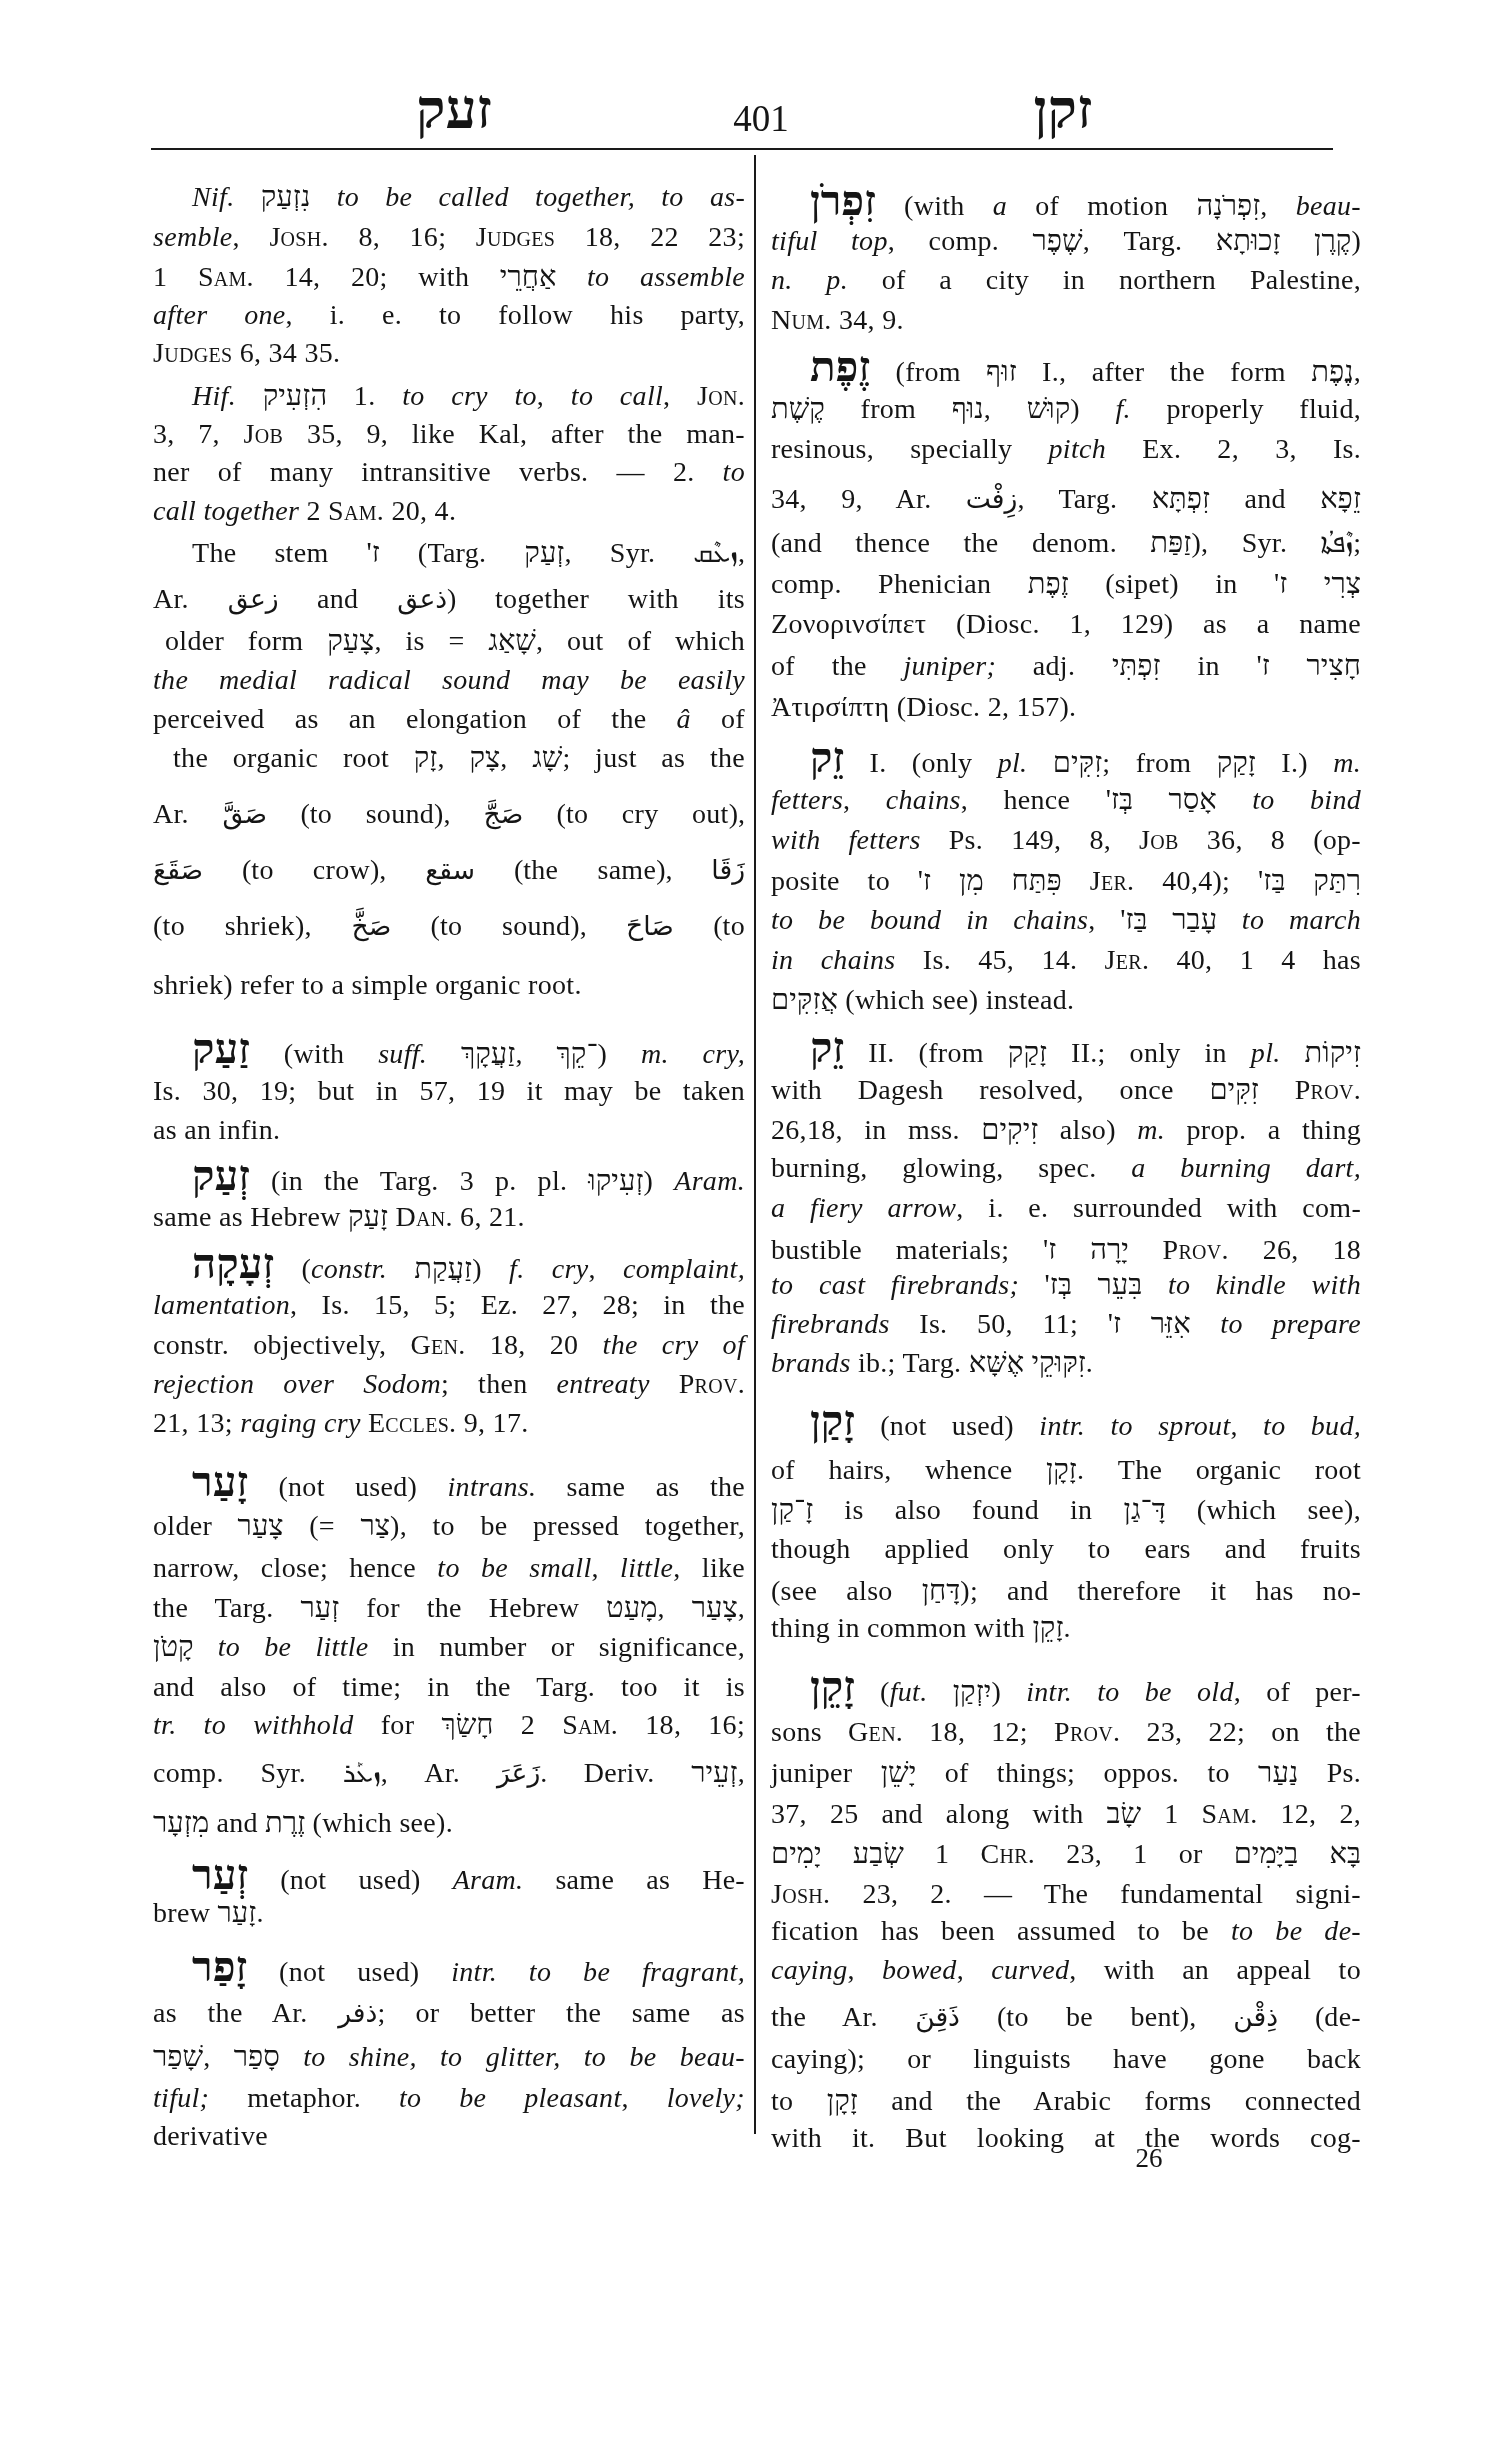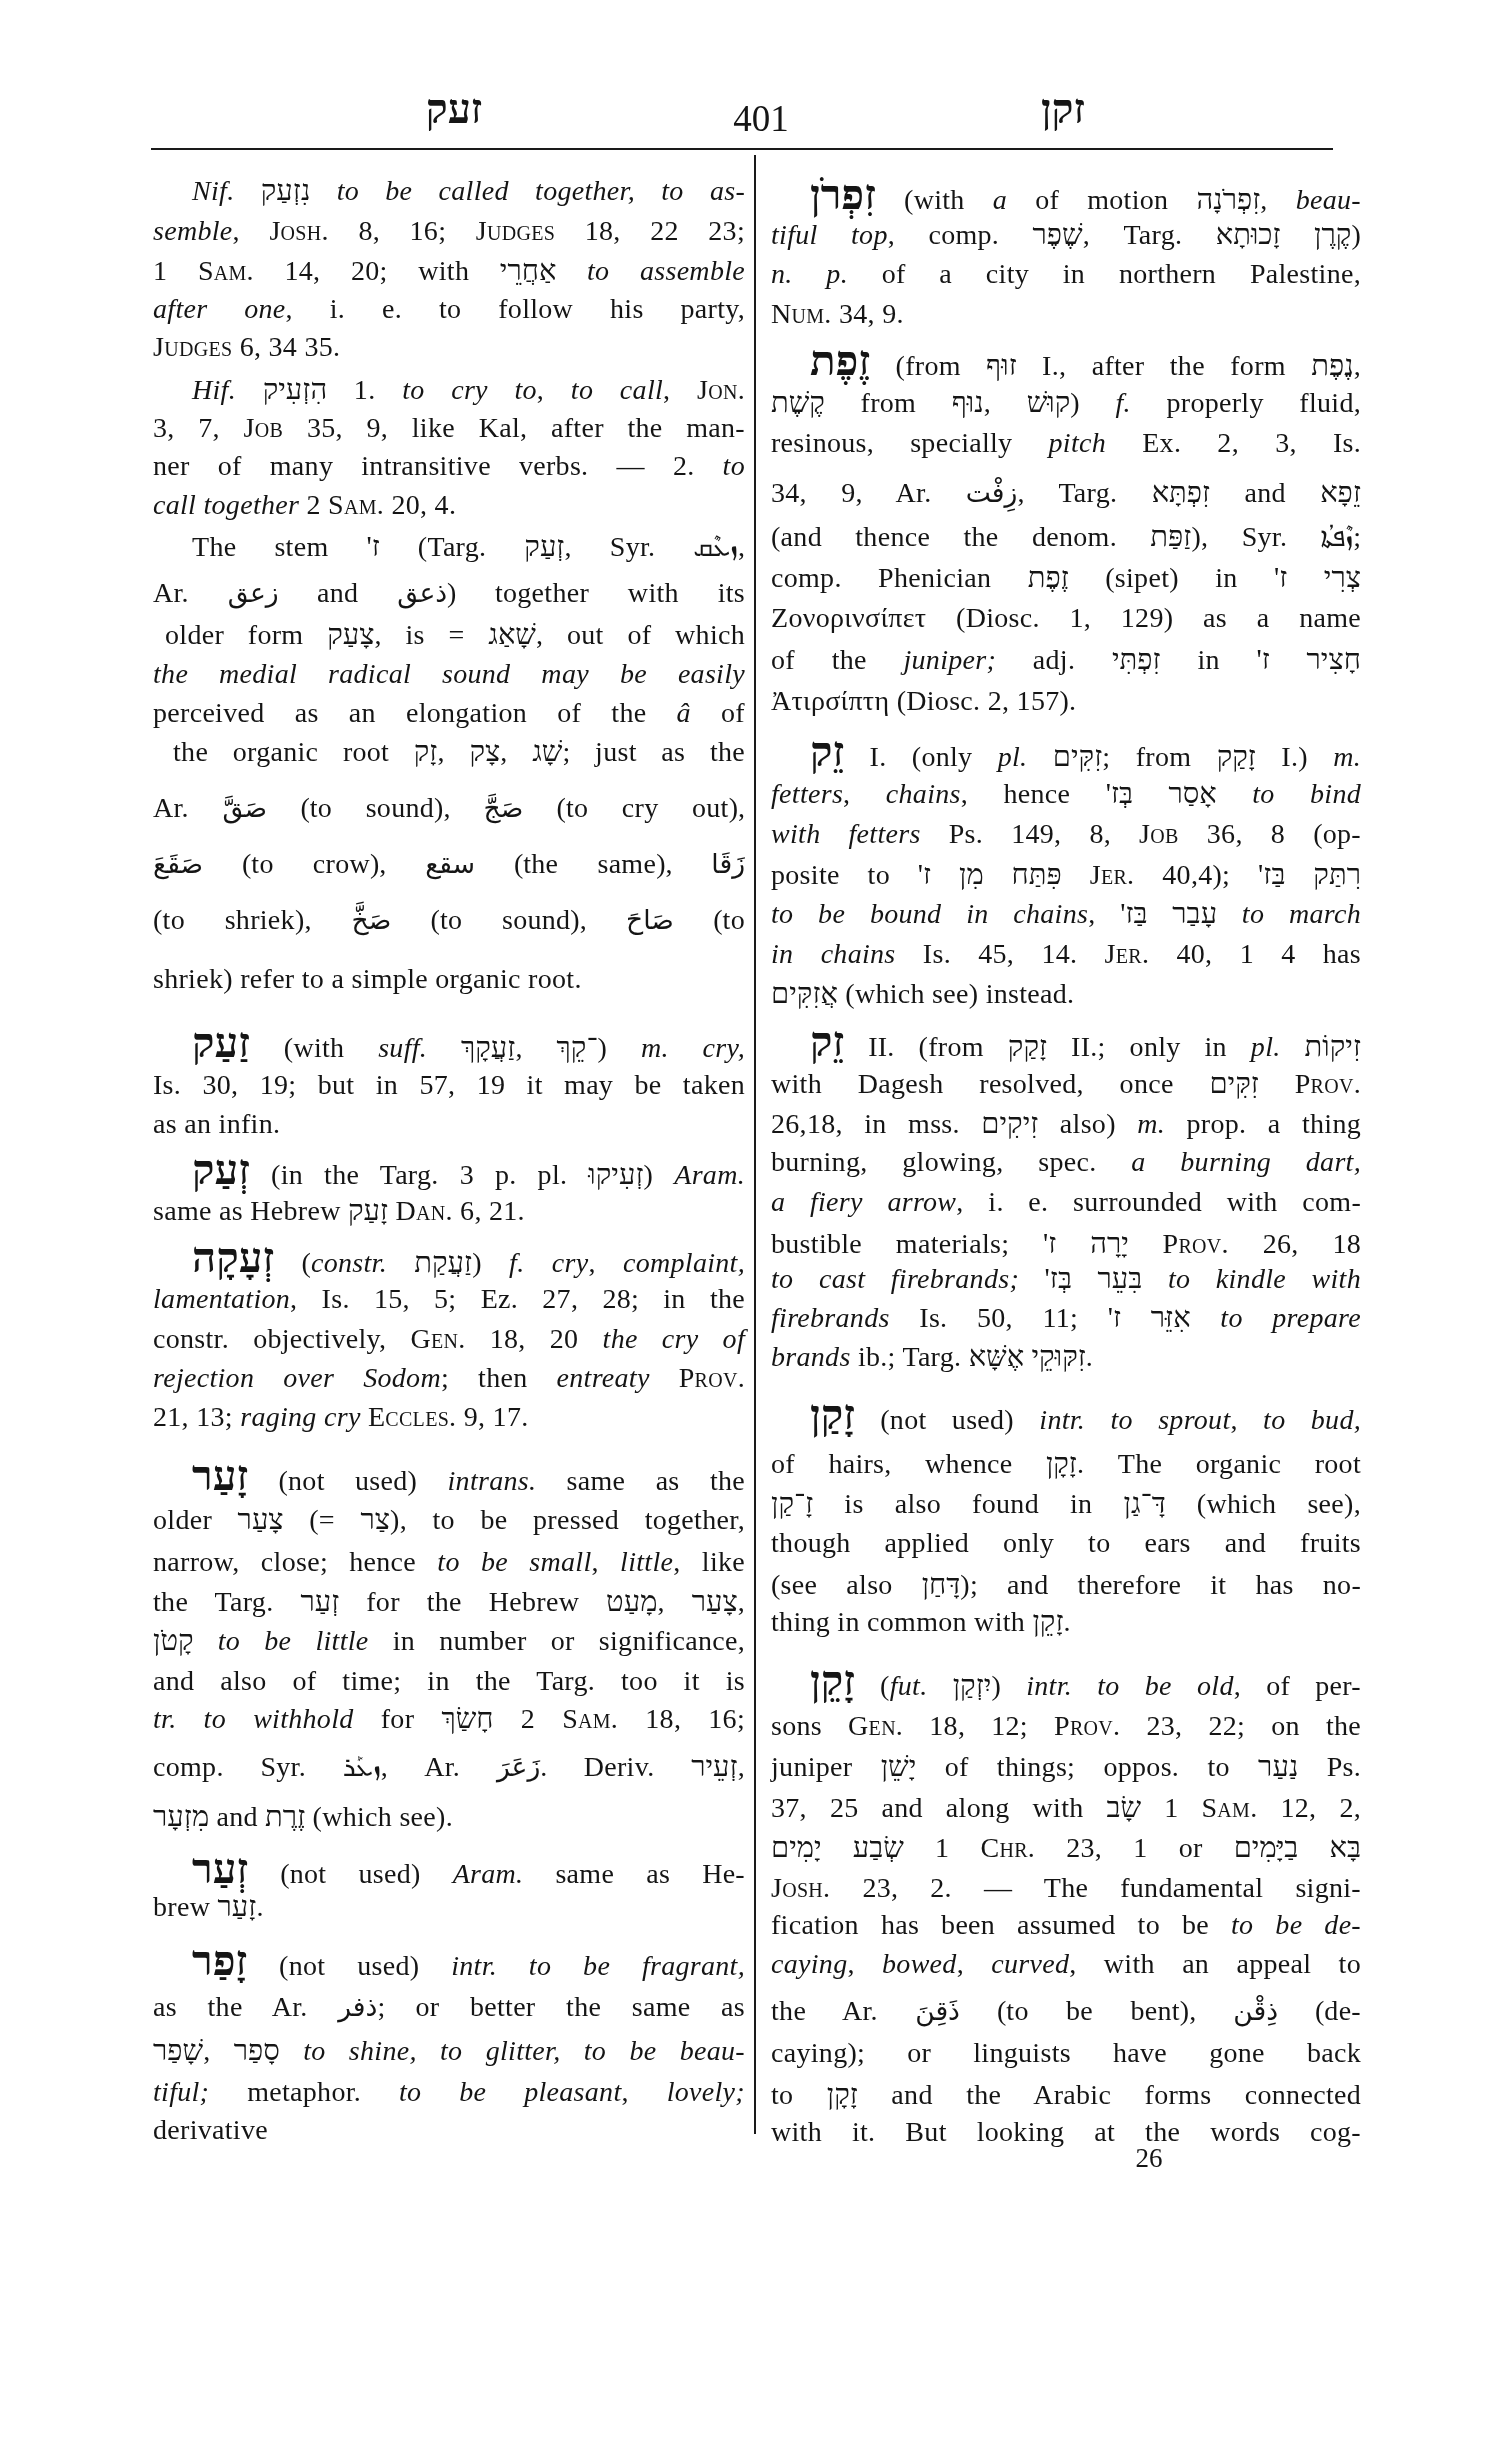--- a/index.html
+++ b/index.html
@@ -12,21 +12,21 @@
     color: #151515;
     font-family: "Liberation Serif", "DejaVu Serif", serif;
     direction: ltr;
     overflow: hidden;
   }
   .guide {
     position: absolute;
     top: 89px;
     width: 126px;
     font-family: "Liberation Serif", "DejaVu Sans", serif;
-    font-size: 41px;
+    font-size: 55px;
     line-height: 41px;
     font-weight: bold;
     text-align: center;
     unicode-bidi: isolate;
   }
   .guide-left { left: 391px; }
   .guide-right { left: 1000px; }
   .pagenum {
     position: absolute;
     top: 100px;
@@ -45,21 +45,21 @@
     background: #1a1a1a;
   }
   .divider {
     position: absolute;
     left: 754px;
     top: 155px;
     width: 1.8px;
     height: 1979px;
     background: #1a1a1a;
   }
-  .column { position: absolute; top: 12px; height: 1990px; }
+  .column { position: absolute; top: 18px; height: 1990px; }
   #col-left { left: 153px; width: 592px; }
   #col-right { left: 771px; width: 590px; }
   .line {
     position: absolute;
     left: 0;
     right: 0;
     height: 40px;
     line-height: 40px;
     font-size: 28px;
     white-space: nowrap;

